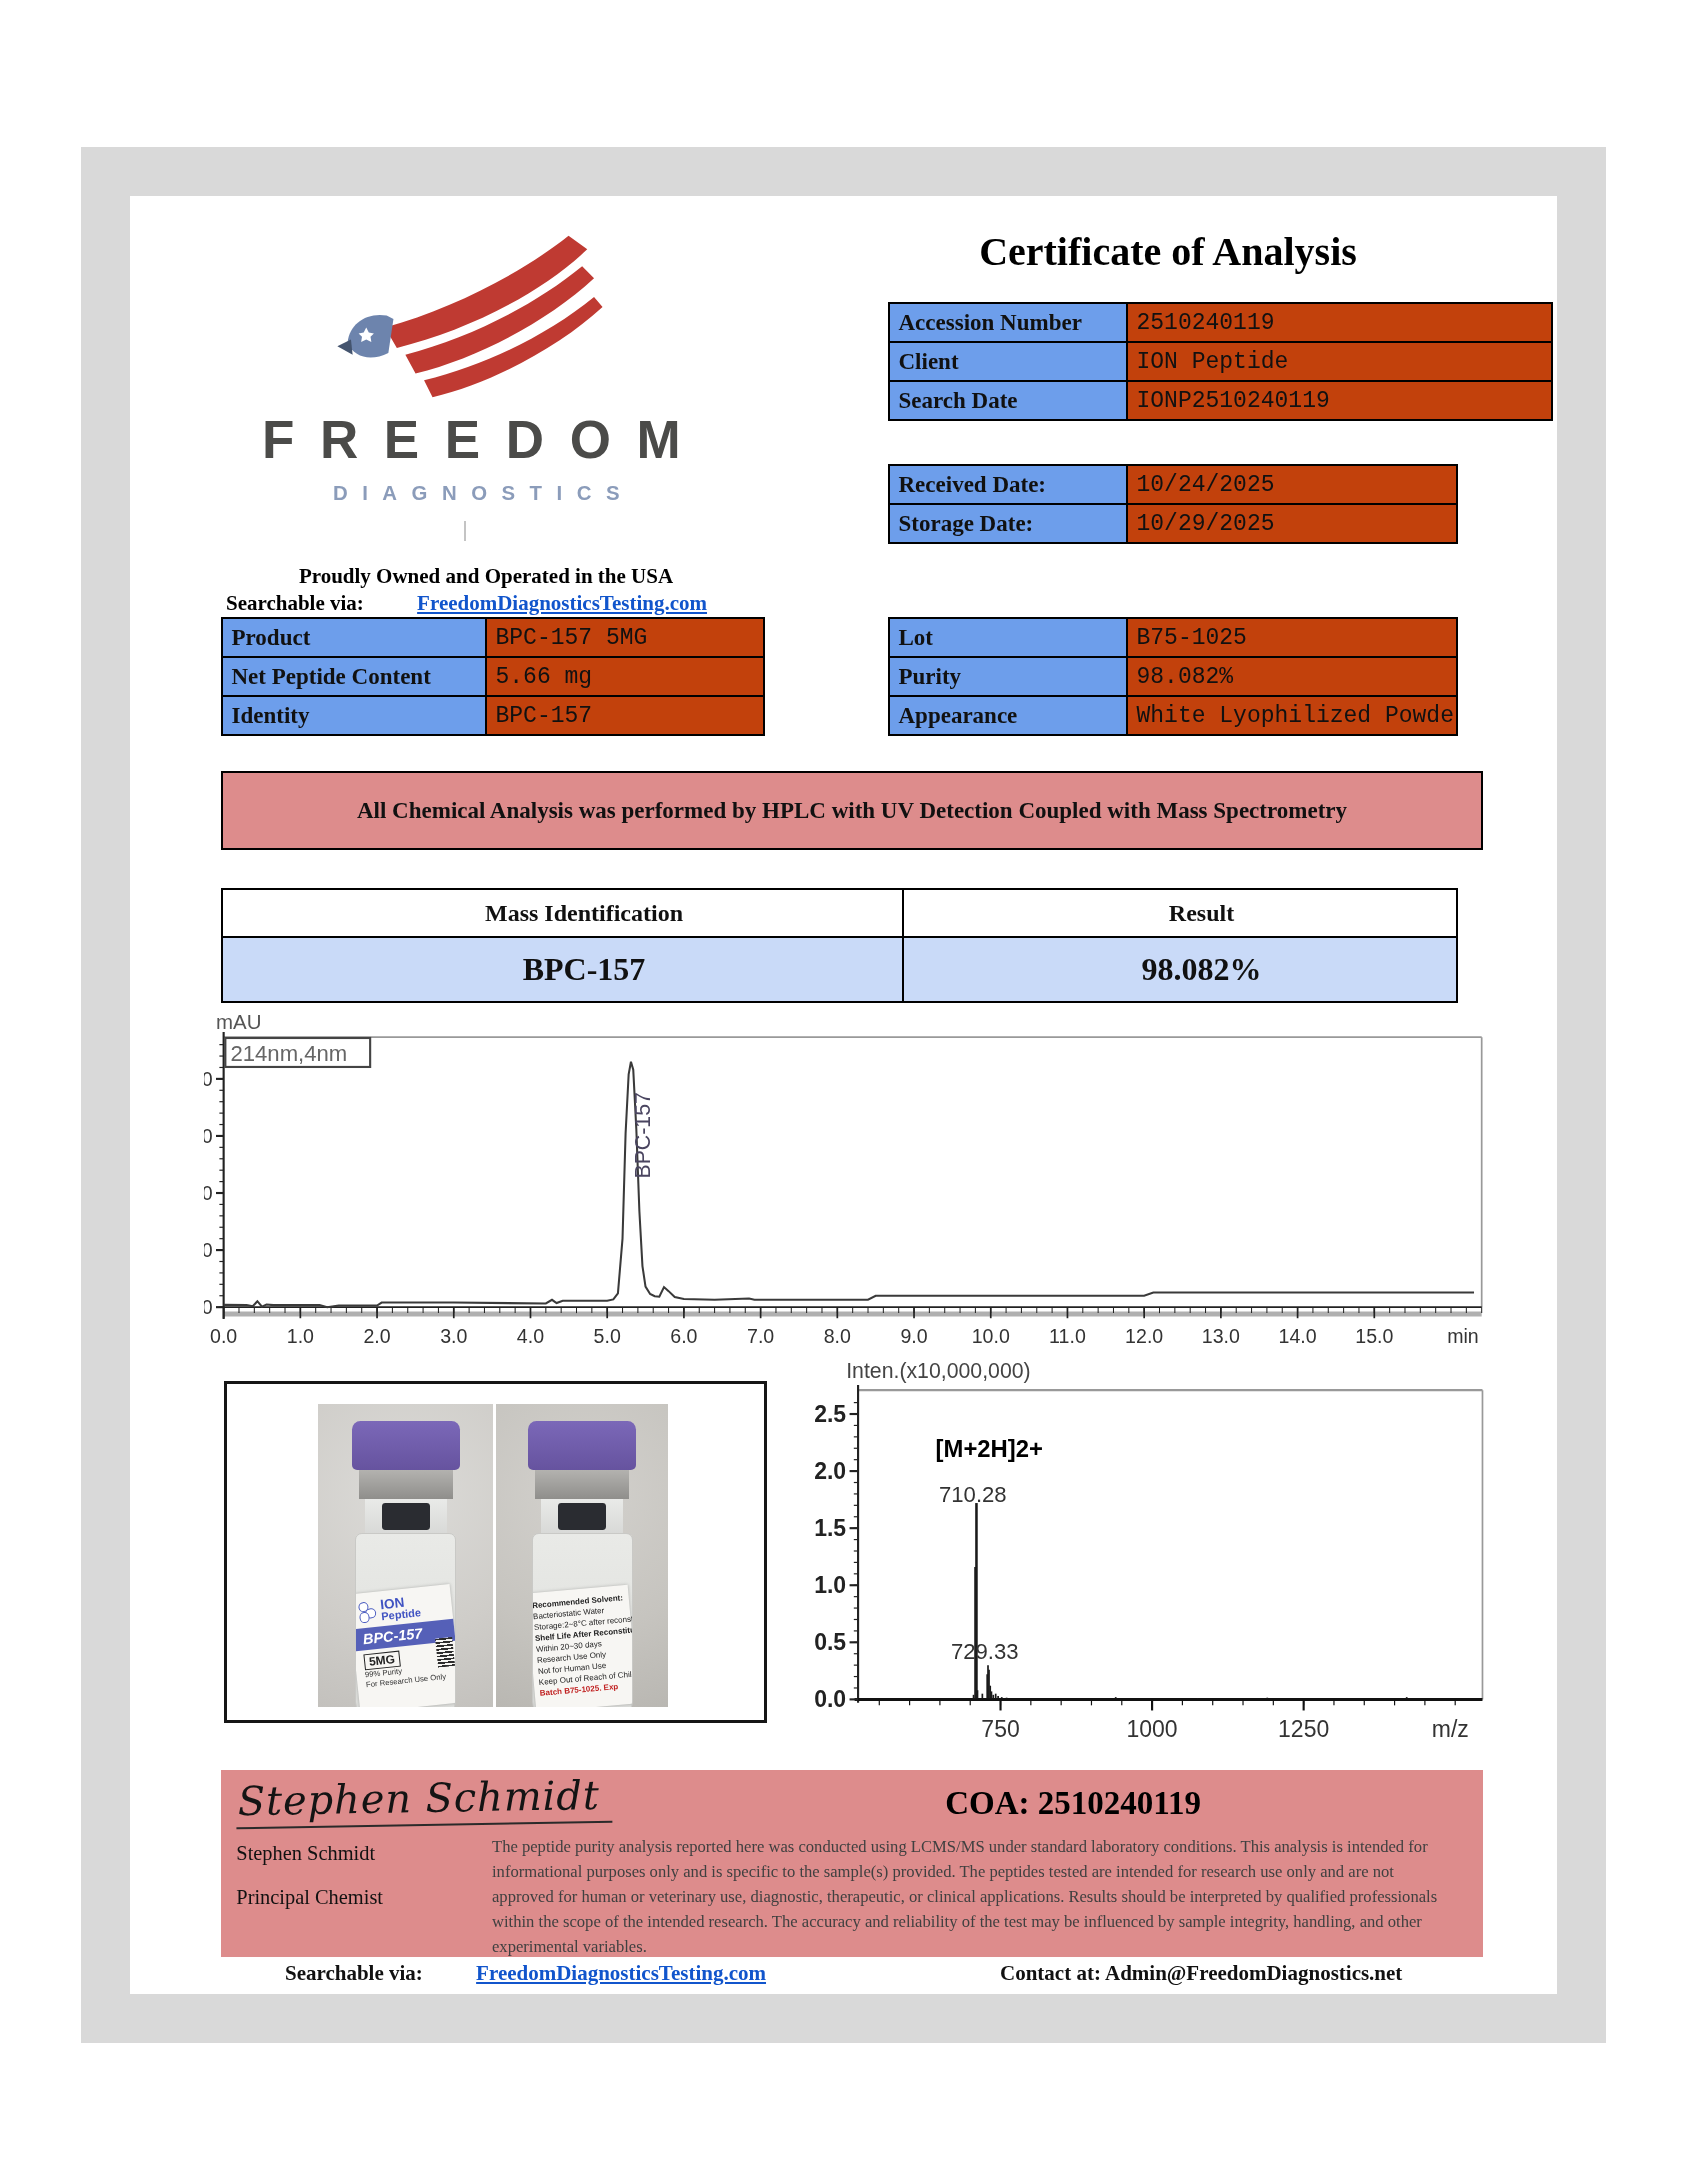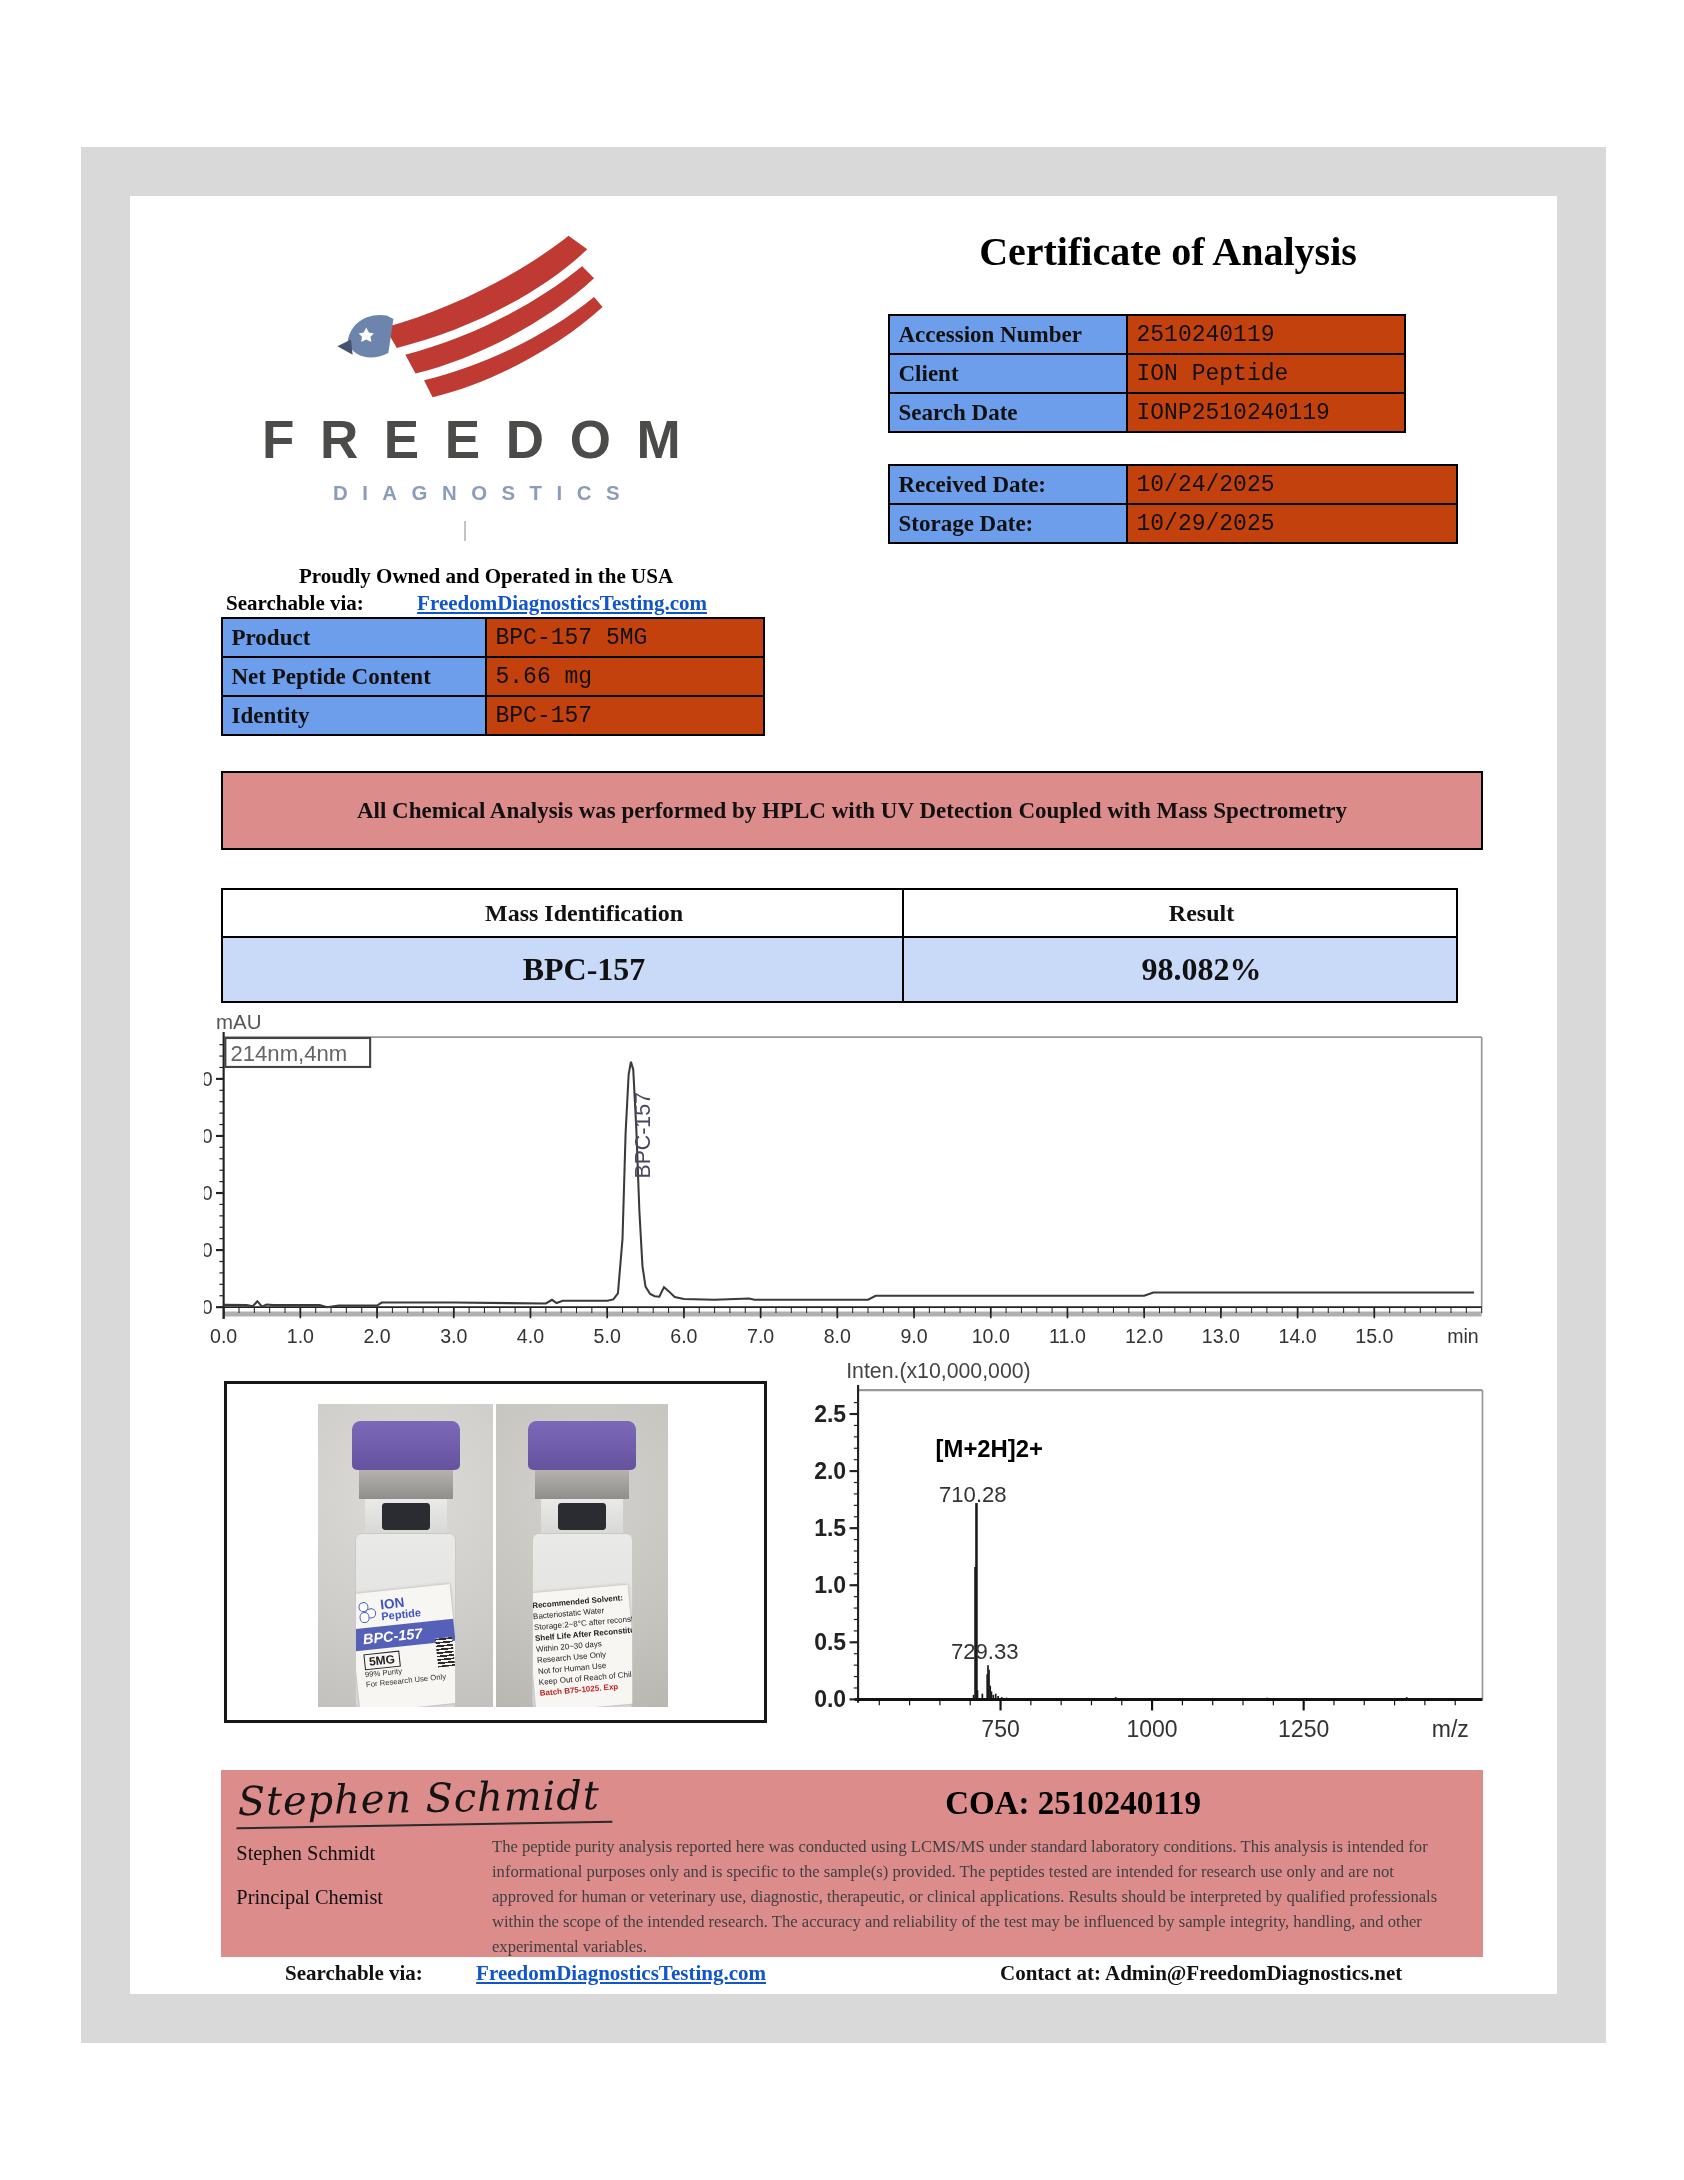--- a/index.html
+++ b/index.html
@@ -92,21 +92,21 @@
   <div class="logo-sub">DIAGNOSTICS</div>
   <div class="logo-tick"></div>
   <div class="tagline">Proudly Owned and Operated in the USA</div>
   <div class="searchline">
     <span>Searchable via:</span>
     <a class="lnk" href="#">FreedomDiagnosticsTesting.com</a>
   </div>
 
   <div class="coa-title">Certificate of Analysis</div>
 
-  <table class="itable" style="left:888px;top:314px;width:518px;">
+  <table class="itable" style="left:888px;top:302px;width:665px;">
     <colgroup>
         <col style="width:238px">
         <col>
       </colgroup>
     <tbody>
         <tr>
           <td class="lab">Accession Number</td>
           <td class="val">2510240119</td>
         </tr>
     <tr>
@@ -151,20 +151,40 @@
           <td class="lab">Net Peptide Content</td>
           <td class="val">5.66 mg</td>
         </tr>
     <tr>
           <td class="lab">Identity</td>
           <td class="val">BPC-157</td>
         </tr>
   </tbody>
     </table>
 
+  <table class="itable" style="left:888px;top:617px;width:570px;">
+    <colgroup>
+        <col style="width:238px">
+        <col>
+      </colgroup>
+    <tbody>
+        <tr>
+          <td class="lab">Lot</td>
+          <td class="val">B75-1025</td>
+        </tr>
+    <tr>
+          <td class="lab">Purity</td>
+          <td class="val">98.082%</td>
+        </tr>
+    <tr>
+          <td class="lab">Appearance</td>
+          <td class="val">White Lyophilized Powder</td>
+        </tr>
+  </tbody>
+    </table>
 
   <div class="banner">All Chemical Analysis was performed by HPLC with UV Detection Coupled with Mass Spectrometry</div>
 
   <table class="mass-table">
     <colgroup>
         <col style="width:681px">
         <col>
       </colgroup>
     <tbody>
         <tr>

